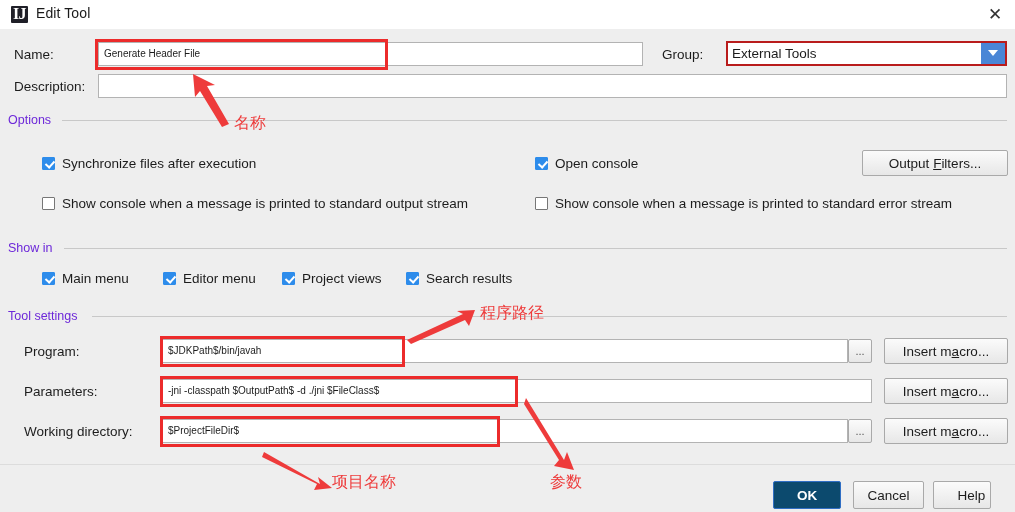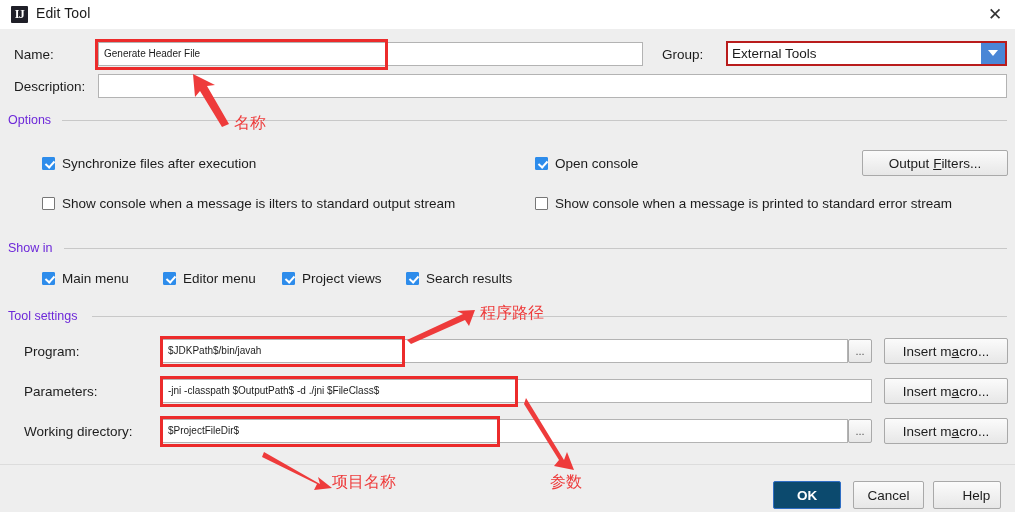--- a/index.html
+++ b/index.html
@@ -20,21 +20,21 @@
   #titlebar {
     position: absolute; left: 0; top: 0;
     width: 1015px; height: 29px;
     background: #ffffff;
   }
   #ij-icon {
     position: absolute; left: 11px; top: 6px;
     width: 17px; height: 17px;
     background: #1f1f28;
     color: #ffffff;
-    font-size: 12px;
+    font-size: 16px;
     font-weight: bold;
     font-family: "Liberation Serif", serif;
     letter-spacing: -0.5px;
     text-align: center;
     line-height: 16px;
     border-radius: 1px;
   }
   #title-text {
     position: absolute; left: 36px; top: 5px;
     font-size: 14px;
@@ -242,21 +242,21 @@
       <span class="box"></span>
       <span class="txt">Open console</span>
     </div>
 
     <div class="btn" style="left:862px; top:121px; width:146px; height:26px;">
       <span>Output&nbsp;<span class="mn">F</span>ilters...</span>
     </div>
 
     <div class="cb" style="left:42px; top:167px;">
       <span class="box"></span>
-      <span class="txt">Show console when a message is ilters to standard output stream</span>
+      <span class="txt">Show console when a message is printed to standard output stream</span>
     </div>
 
     <div class="cb" style="left:535px; top:167px;">
       <span class="box"></span>
       <span class="txt">Show console when a message is printed to standard error stream</span>
     </div>
 
     <div class="grp-title" style="left:8px; top:212px;">Show in</div>
     <div class="grp-line" style="left:64px; top:219px; width:943px;"></div>
 
@@ -299,21 +299,21 @@
     <div class="btn" style="left:884px; top:389px; width:124px; height:26px;">
       <span>Insert&nbsp;m<span class="mn">a</span>cro...</span>
     </div>
 
   </div>
 
   <div id="footer">
 
     <div class="btn primary" style="left:773px; top:16px; width:68px; height:28px;">OK</div>
     <div class="btn" style="left:853px; top:16px; width:71px; height:28px;">Cancel</div>
-    <div class="btn" style="left:933px; top:16px; width:68px; height:28px;padding-left:19px;">Help</div>
+    <div class="btn" style="left:933px; top:16px; width:58px; height:28px;padding-left:19px;">Help</div>
   </div>
 
   <div class="redbox" style="left:95px; top:39px; width:293px; height:31px;"></div>
   <div class="redbox" style="left:160px; top:336px; width:245px; height:31px;"></div>
   <div class="redbox" style="left:160px; top:376px; width:358px; height:31px;"></div>
   <div class="redbox" style="left:160px; top:416px; width:340px; height:31px;"></div>
 
   <svg class="arrow-svg" style="left:185px; top:72px;" width="60" height="55" viewBox="0 0 60 55">
     <path d="M44 52 L22 14 L30 13 L8 2 L10 25 L15 19 L37 55 Z" fill="#ee3b3b"></path>
   </svg>

